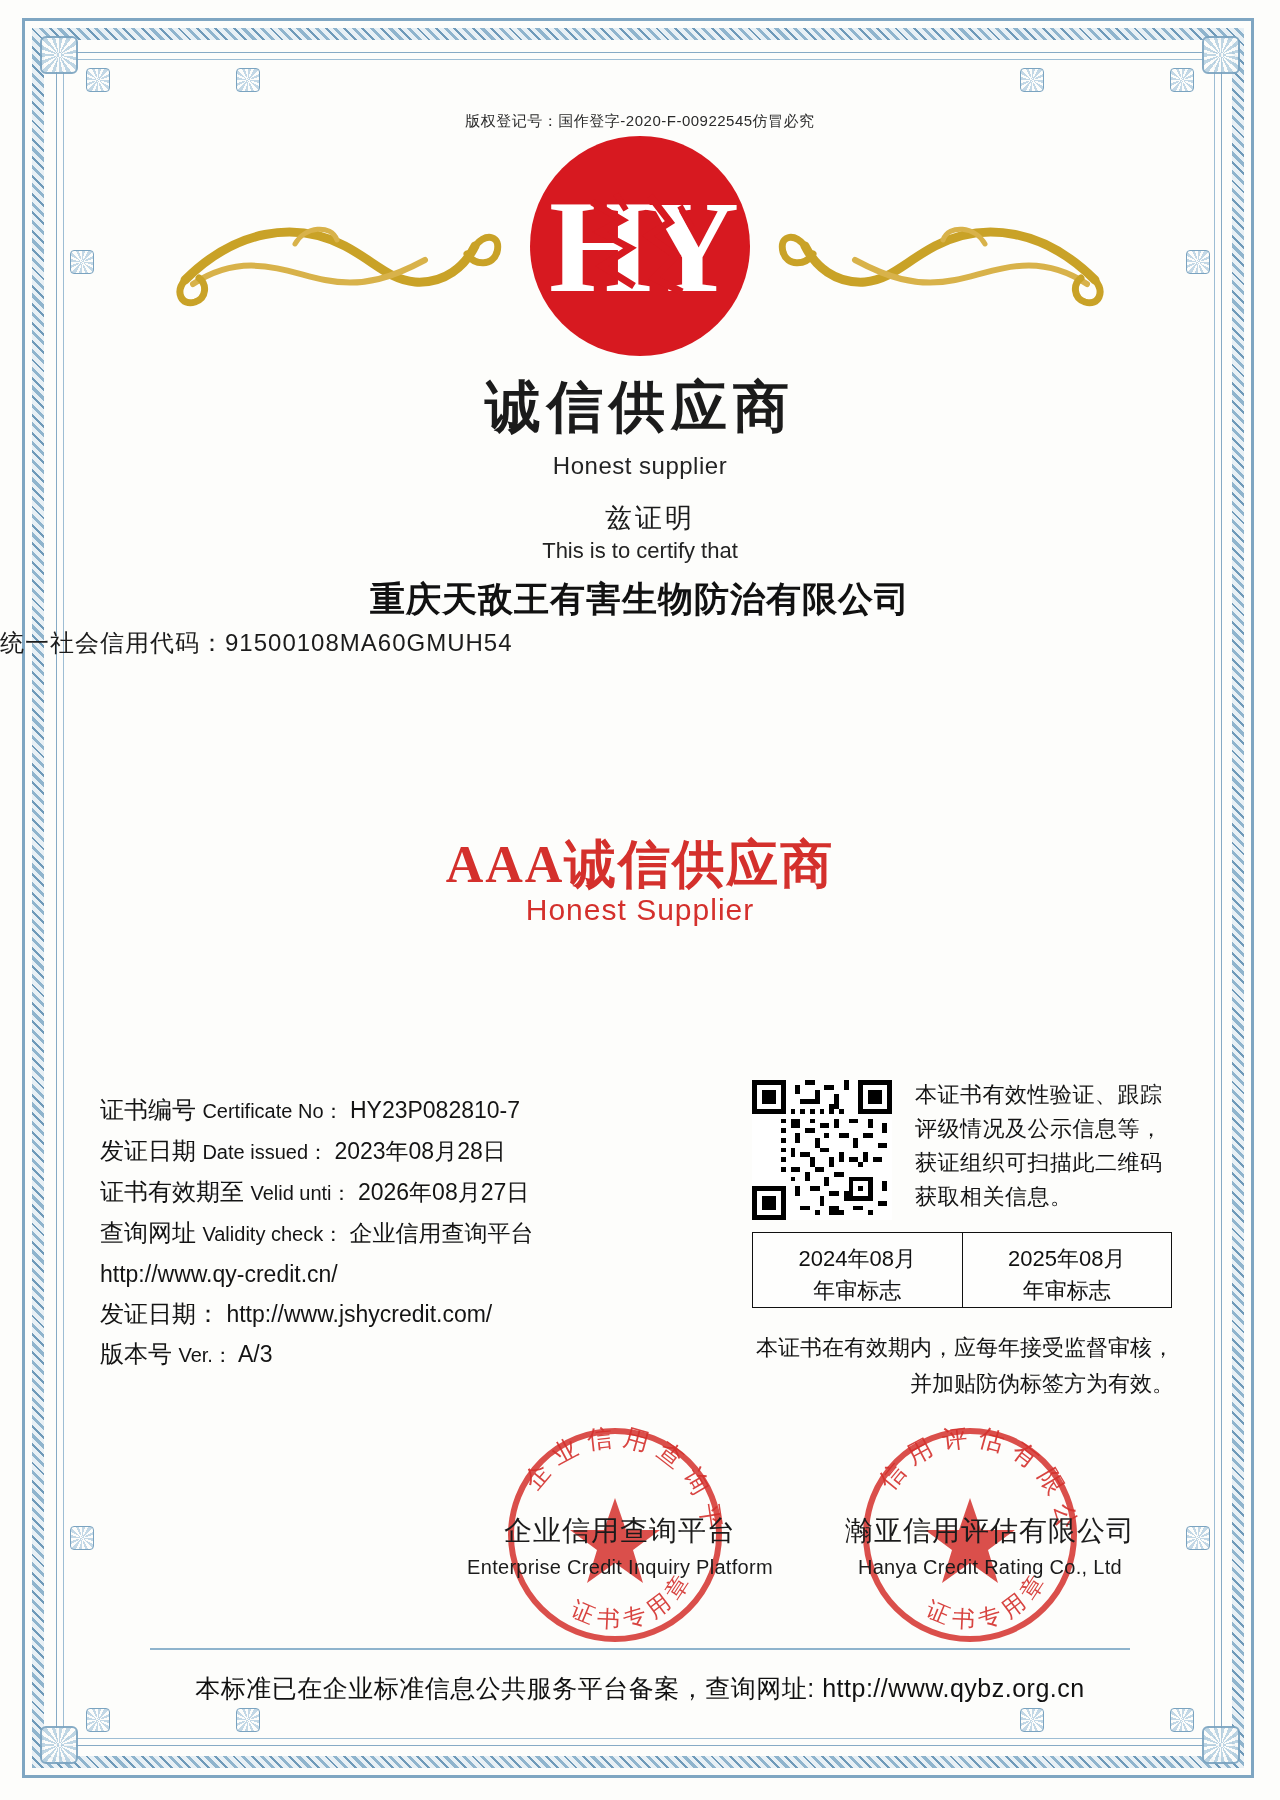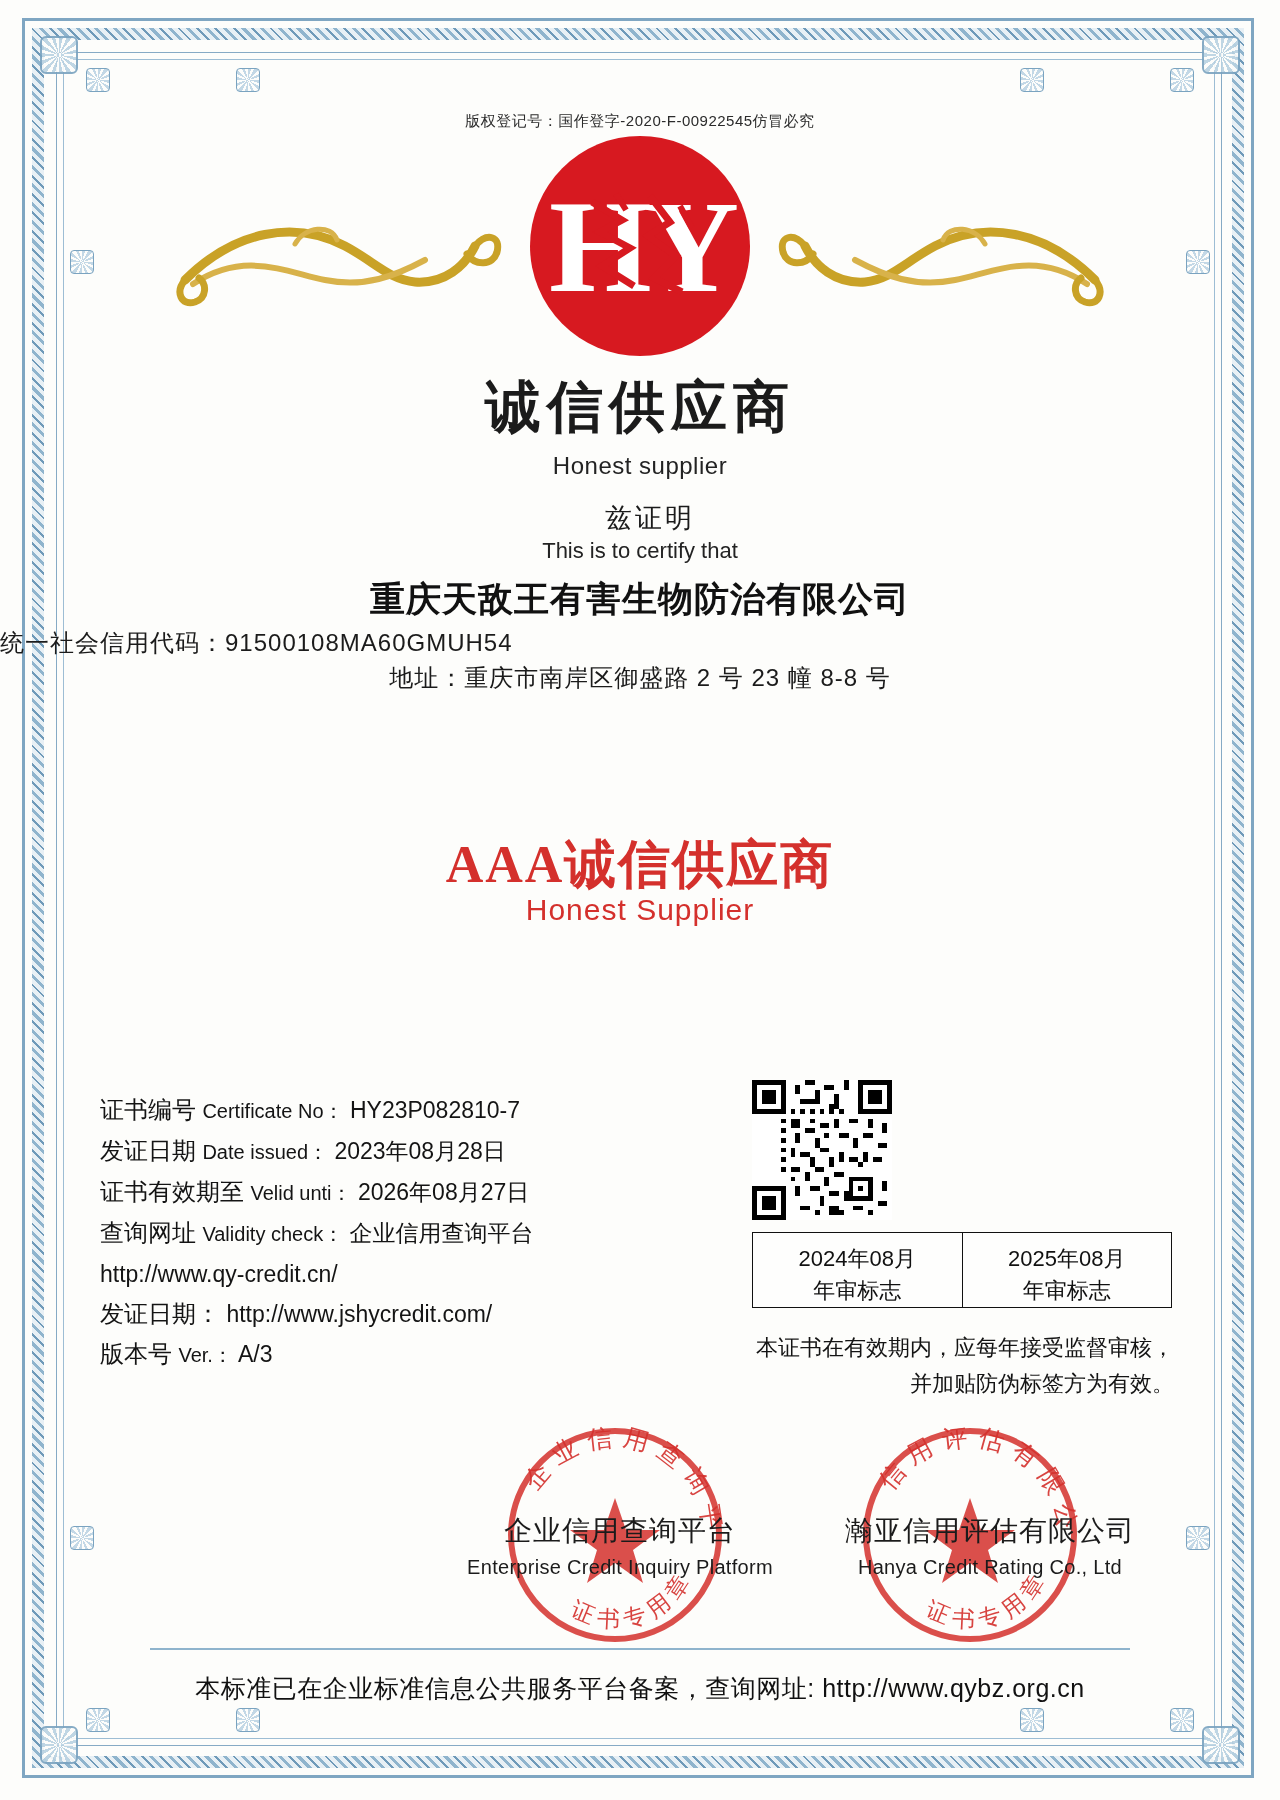--- a/index.html
+++ b/index.html
@@ -414,21 +414,20 @@
       </svg>
     </div>
   </div>
 
   <div class="title-cn">诚信供应商</div>
   <div class="title-en">Honest supplier</div>
   <div class="certify-cn">兹证明</div>
   <div class="certify-en">This is to certify that</div>
   <div class="company-name">重庆天敌王有害生物防治有限公司</div>
   <div class="credit-code">统一社会信用代码：91500108MA60GMUH54</div>
-  <div class="address">地址：重庆市南岸区御盛路 2 号 23 幢 8-8 号</div>
 
   <div class="award-cn">AAA诚信供应商</div>
   <div class="award-en">Honest Supplier</div>
 
   <div class="details">
     <div class="row">
       <span class="label-cn">证书编号</span>
       <span class="label-en">Certificate No：</span>
       <span>HY23P082810-7</span>
     </div>
@@ -552,20 +551,21 @@
         <rect x="21" y="26" width="2" height="1"></rect>
           <rect x="24" y="27" width="1" height="1"></rect>
         <rect x="26" y="25" width="2" height="1"></rect>
           <rect x="27" y="21" width="1" height="2"></rect>
         <rect x="8" y="20" width="1" height="1"></rect>
           <rect x="22" y="17" width="1" height="1"></rect>
       </g>
     </svg>
   </div>
 
+  <div class="qr-note">本证书有效性验证、跟踪评级情况及公示信息等，获证组织可扫描此二维码获取相关信息。</div>
 
   <div class="annual-row">
     <div class="annual-cell">
       <div>2024年08月</div>
       <div>年审标志</div>
     </div>
     <div class="annual-cell">
       <div>2025年08月</div>
       <div>年审标志</div>
     </div>

